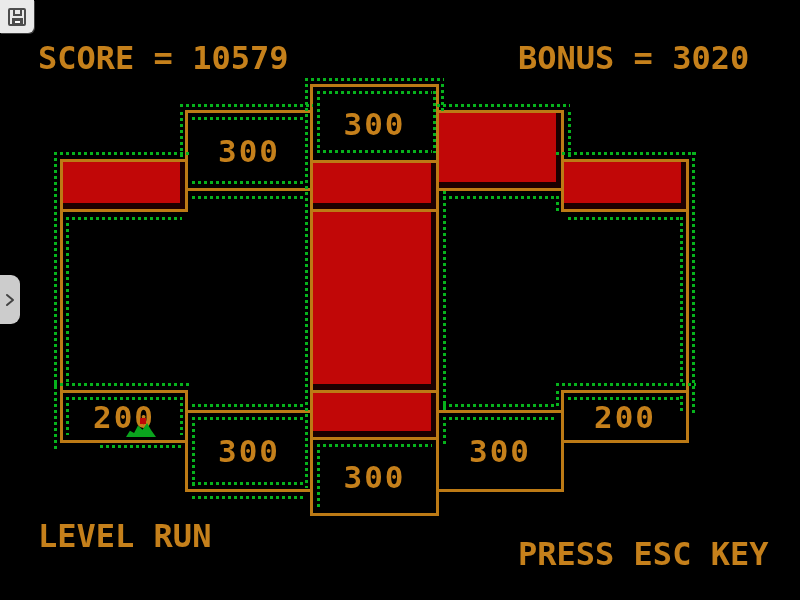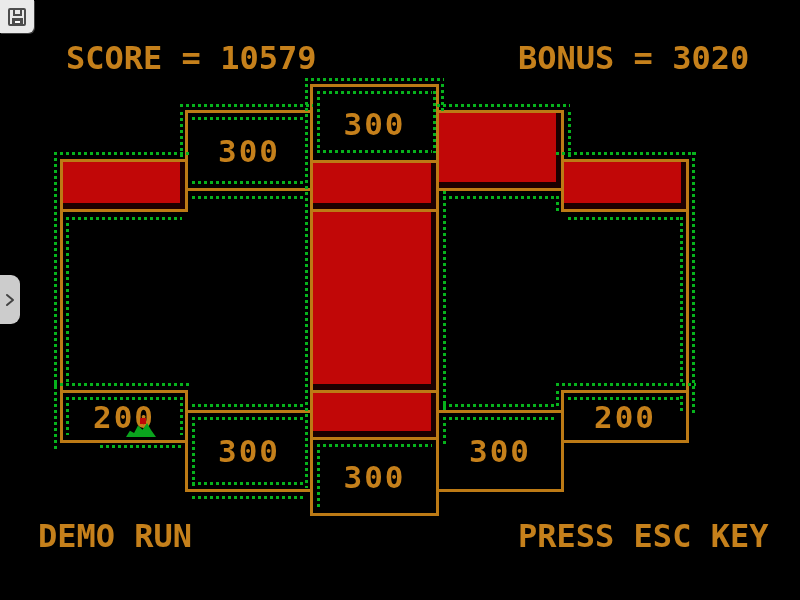--- a/index.html
+++ b/index.html
@@ -8,25 +8,25 @@
     --line:#bc7a15;
     --red:#c10707;
     --green:#06b21c;
     --pgreen:#0aa41e;
   }
   html,body{margin:0;padding:0;background:#000;}
   #screen{position:relative;width:800px;height:600px;background:var(--bg);overflow:hidden;
           font-family:"DejaVu Sans Mono", monospace;}
   .hud-text{position:absolute;font-weight:bold;font-size:32px;line-height:28px;
             color:var(--txt);white-space:pre;letter-spacing:0px;}
-  #score{left:38px;top:44px;margin-left:28px;}
+  #score{left:38px;top:44px;}
   #bonus{left:518px;top:44px;}
   #demo{left:38px;top:522px;}
   #level{left:278px;top:522px;}
-  #esc{left:518px;top:522px;}
+  #esc{left:518px;top:540px;}
 
   #board{position:absolute;left:0;top:0;width:800px;height:600px;}
   .cell{position:absolute;box-sizing:border-box;border:3px solid var(--line);}
   .cell.red{background:var(--red);box-shadow:inset -5px -6px 0 #1c0000;}
   .cell.value{display:flex;align-items:center;justify-content:center;}
   .cell .val{font-weight:bold;font-size:31px;color:var(--txt);letter-spacing:2px;}
   .line-v{position:absolute;width:3px;background:var(--line);}
   .dot-h{position:absolute;height:3px;
          background:repeating-linear-gradient(90deg,var(--green) 0 3px,transparent 3px 6px);}
   .dot-v{position:absolute;width:3px;
@@ -121,21 +121,21 @@
       <div class="dot-v" style="left: 680px; top: 217px; height: 166px;"></div>
       <div class="dot-v" style="left: 680px; top: 396px; height: 18px;"></div>
       <div class="dot-v" style="left: 692px; top: 152px; height: 262px;"></div>
       <div class="dot-v" style="left: 317px; top: 444px; height: 66px;"></div>
       <div class="" id="player" style="left: 126px; top: 423px; width: 30px; height: 14px;"></div>
       <div class="" id="player-dot" style="left: 140px; top: 418px; width: 6px; height: 6px;"></div>
     </div>
 
   <span id="score" class="hud-text">SCORE = 10579</span>
   <span id="bonus" class="hud-text">BONUS = 3020</span>
-  <span id="demo" class="hud-text">DEMO RUN</span>
+  <span id="demo" class="hud-text">LEVEL RUN</span>
   <span id="esc" class="hud-text">PRESS ESC KEY</span>
 
   <div id="save-button">
     <svg width="22" height="22" viewBox="0 0 22 22">
       <g fill="none" stroke="#4d4d4d" stroke-width="2">
         <rect x="3" y="3" width="16" height="16" rx="1"></rect>
         <rect x="8" y="3" width="7" height="6"></rect>
         <rect x="7" y="13" width="9" height="6" fill="#4d4d4d"></rect>
       </g>
       <rect x="9" y="15" width="5" height="2" fill="#ffffff"></rect>

